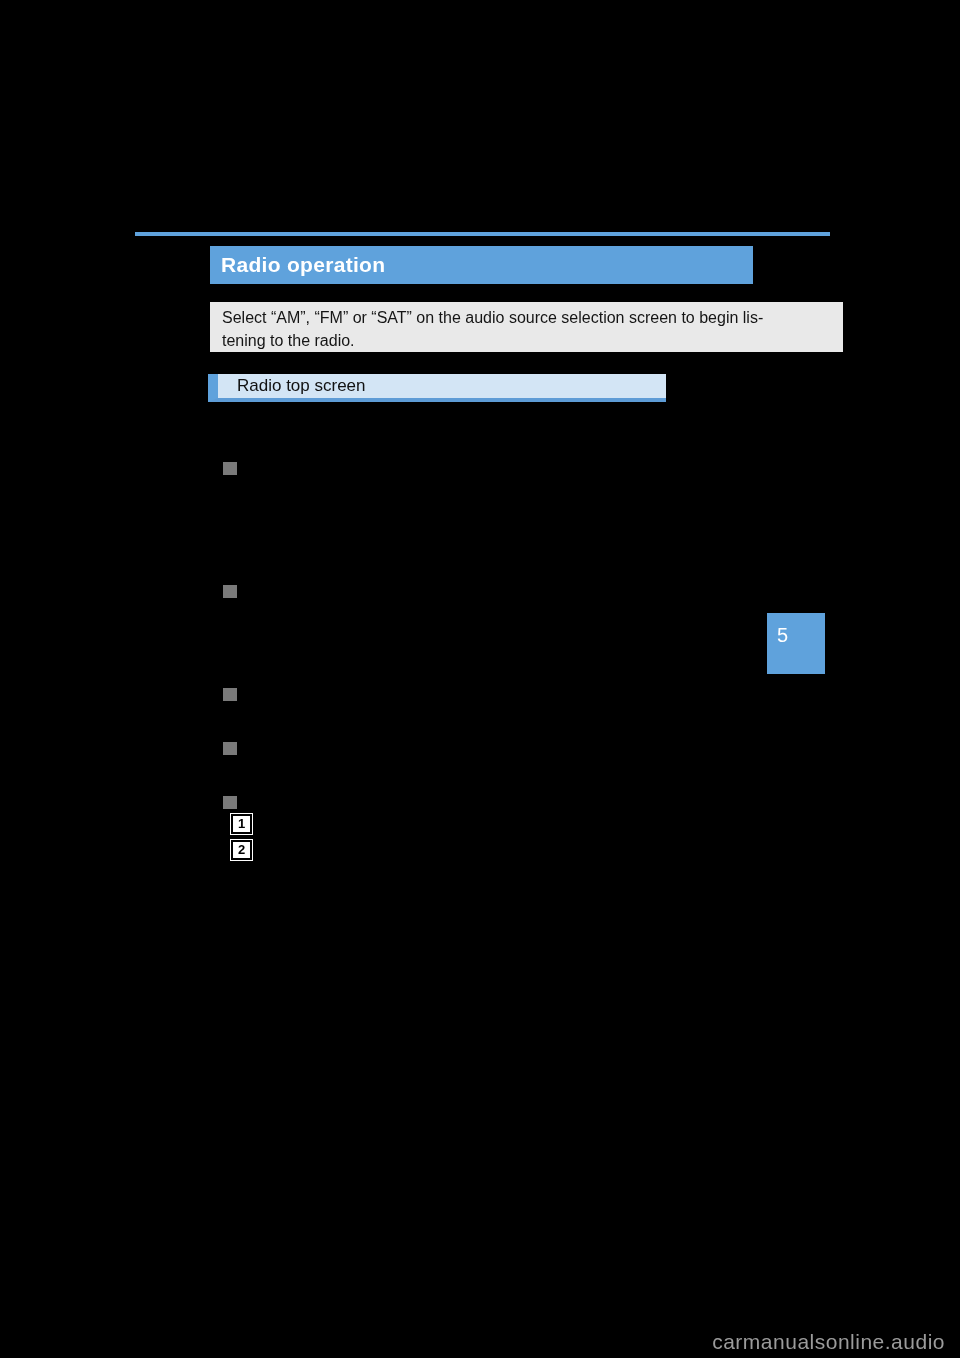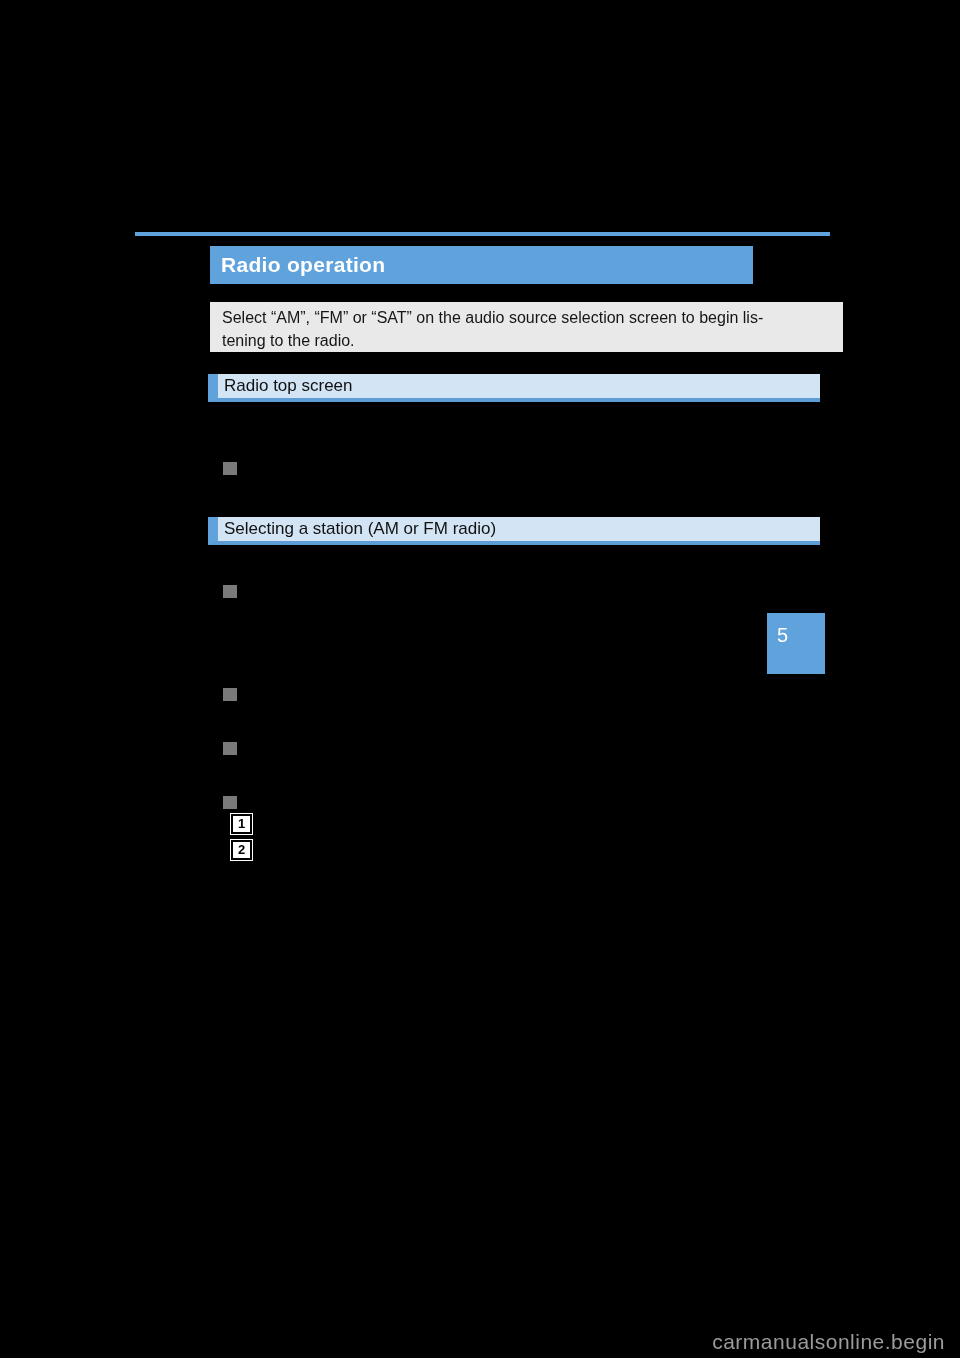--- a/index.html
+++ b/index.html
@@ -47,30 +47,30 @@
     background: #E9E9E9;
     box-sizing: border-box;
     padding: 4px 10px 0 12px;
     color: #151515;
     font-size: 16px;
     line-height: 23px;
   }
   .section-header {
     position: absolute;
     left: 208px;
-    width: 612px;
+    width: 458px;
     height: 28px;
     box-sizing: border-box;
     background: #D3E5F5;
     border-left: 10px solid #5FA2DC;
     border-bottom: 4px solid #5E9CD6;
     color: #111111;
     font-size: 17px;
     line-height: 24px;
-    padding-left: 6px;
+    padding-left: 19px;
     white-space: nowrap;
   }
   .section-header.s1 { top: 374px; }
   .section-header.s2 { top: 517px; }
   .bullet-square {
     position: absolute;
     left: 223px;
     width: 14px;
     height: 13px;
     background: #7A7A7A;
@@ -133,30 +133,29 @@
 
   <div class="intro-box">
     <div>Select “AM”, “FM” or “SAT” on the audio source selection screen to begin lis-</div>
     <div>tening to the radio.</div>
   </div>
 
   <div class="section-header s1">Radio top screen</div>
 
   <div class="bullet-square b1"></div>
 
-  <div class="section-header s2">Selecting a station (AM or FM radio)</div>
 
   <div class="bullet-square b2"></div>
   <div class="bullet-square b3"></div>
   <div class="bullet-square b4"></div>
   <div class="bullet-square b5"></div>
 
   <div class="step-box n1">1</div>
 
   <div class="step-box n2">2</div>
 
   <div class="chapter-tab">
     <span class="num">5</span>
   </div>
 
-  <div class="watermark">carmanualsonline.begin</div>
+  <div class="watermark">carmanualsonline.audio</div>
 
 </div>
 
 </body></html>

